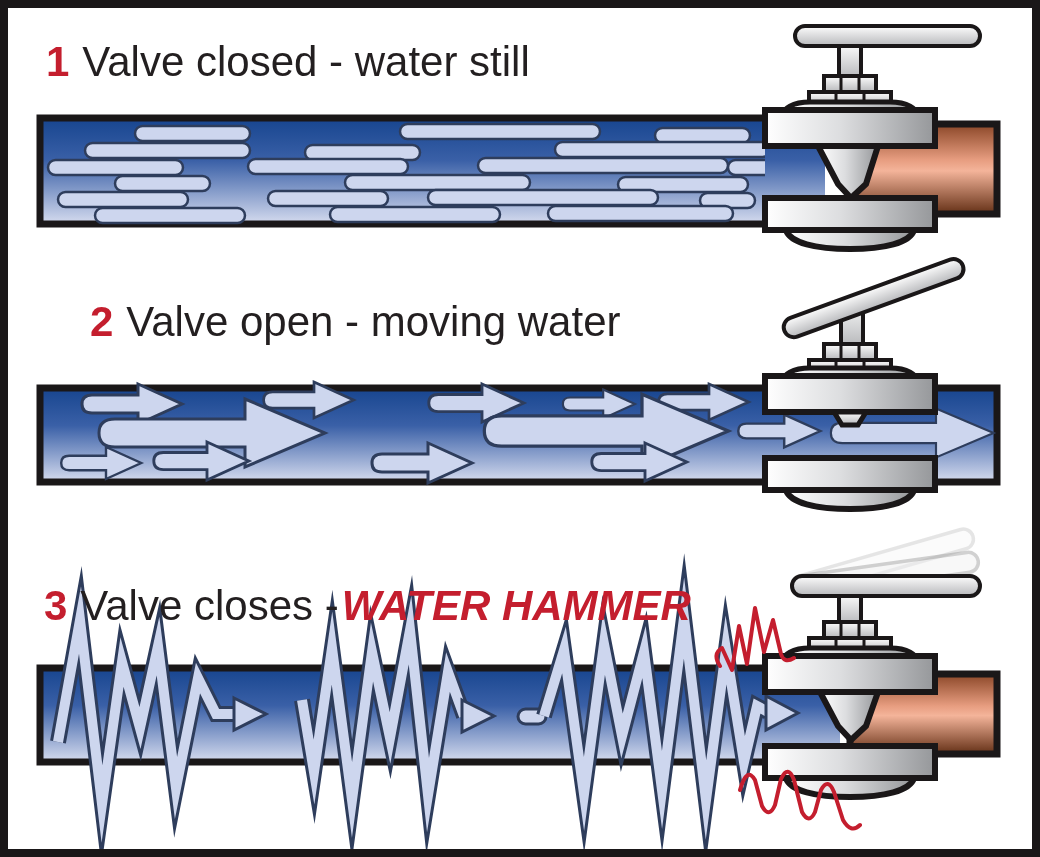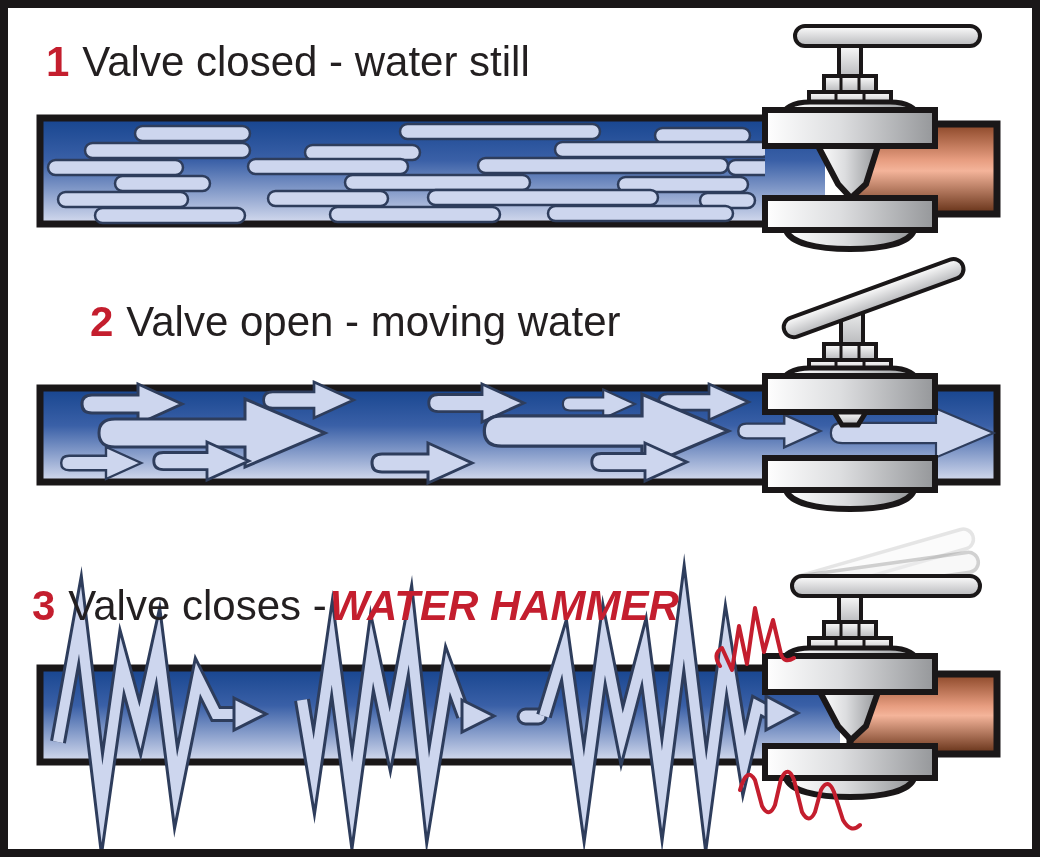--- a/index.html
+++ b/index.html
@@ -31,21 +31,21 @@
     margin-right:13px;
   }
   .step-em{
     color:#c41e2e;
     font-weight:bold;
     font-style:italic;
     margin-left:3px;
   }
   .label-1{left:46px;top:40px;text-align:center;}
   .label-2{left:46px;top:300px;margin-left:44px;}
-  .label-3{left:32px;top:584px;}
+  .label-3{left:44px;top:584px;}
 </style>
 </head>
 <body>
 
 <div class="canvas">
 
   <div class="step-label label-1">
     <span class="step-num">1</span><span class="step-title">Valve closed - water still</span>
   </div>
   <div class="step-label label-2">

